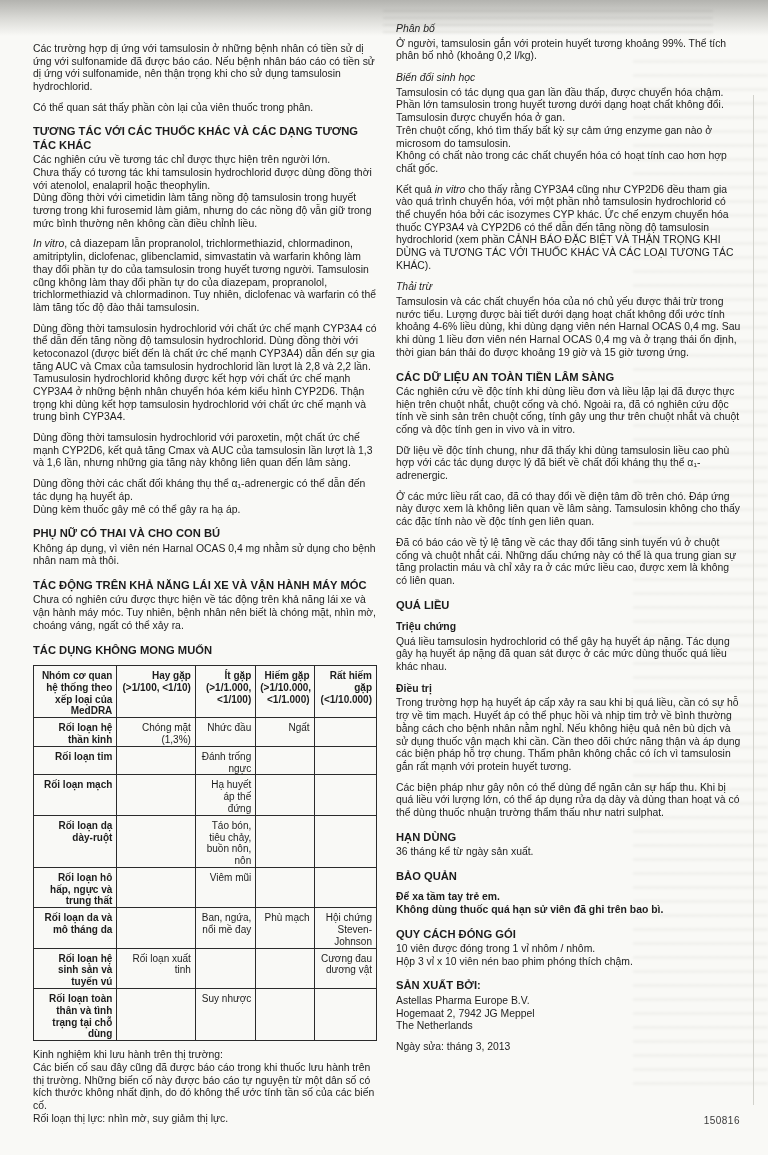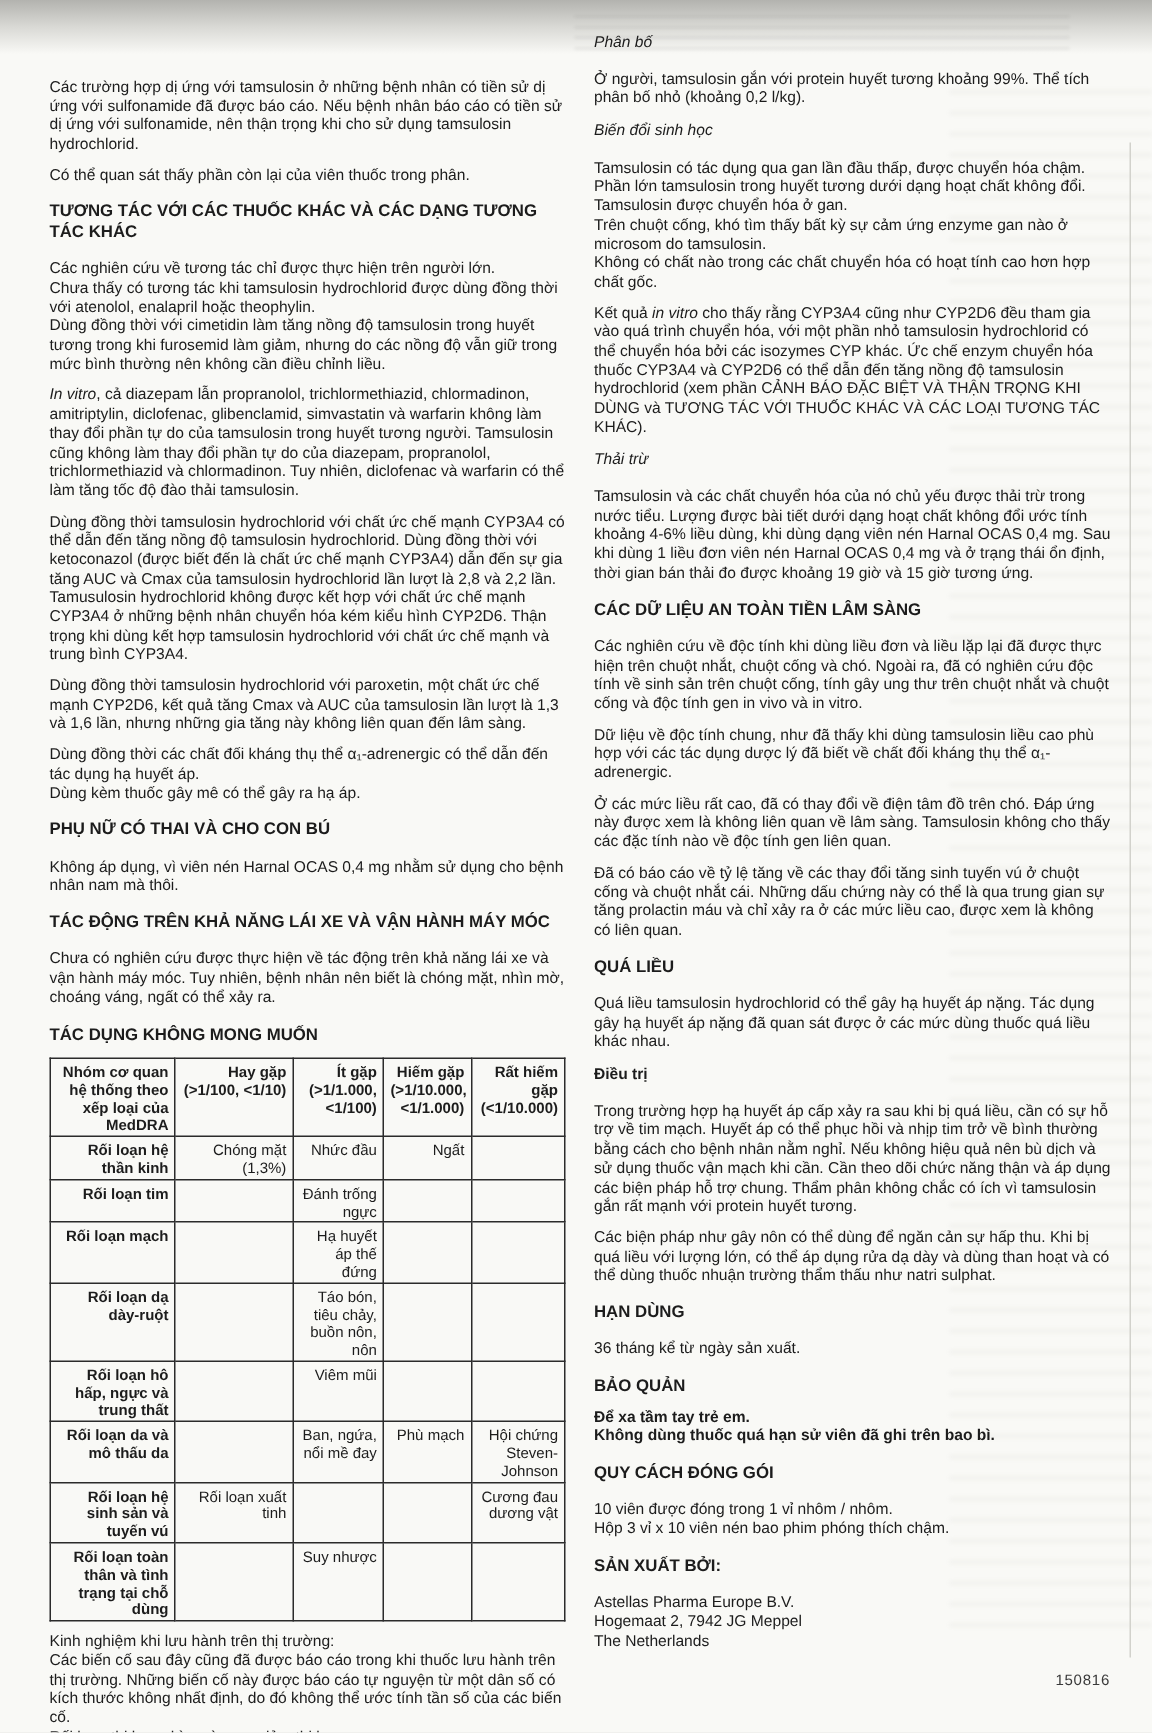--- a/index.html
+++ b/index.html
@@ -24,21 +24,21 @@
     filter:blur(1.3px);opacity:.5;
   }
   .edge-line{
     position:absolute;right:14px;top:95px;height:1010px;width:1px;
     background:#d2d2cc;
   }
   .col{position:absolute;font-size:10.4px;line-height:1.22;}
   .col-left{left:33px;top:41px;width:344px;}
   .col-right{left:396px;top:14px;width:346px;}
   .para{margin:8px 0 0;white-space:pre-line;}
-  .first{margin-top:12px;}
+  .first{margin-top:2px;}
   .sec{font-size:11.2px;font-weight:bold;margin:11px 0 2px;line-height:1.2;white-space:pre-line;}
   .sub-ital{font-style:italic;margin:9px 0 1px;white-space:pre-line;}
   .sub-bold{font-weight:bold;margin:9px 0 1px;white-space:pre-line;}
   .bold{font-weight:bold;}
   i{font-style:italic;}
   table.adv{
     border-collapse:collapse;width:100%;margin-top:8px;
     font-size:10px;line-height:1.18;table-layout:fixed;
   }
   table.adv th,table.adv td{
@@ -136,21 +136,21 @@
           <td></td>
         </tr>
         <tr>
           <td class="rowhead">Rối loạn hô hấp, ngực và trung thất</td>
           <td></td>
           <td>Viêm mũi</td>
           <td></td>
           <td></td>
         </tr>
         <tr>
-          <td class="rowhead">Rối loạn da và mô thấu da</td>
+          <td class="rowhead">Rối loạn da và mô tháng da</td>
           <td></td>
           <td>Ban, ngứa, nổi mề đay</td>
           <td>Phù mạch</td>
           <td>Hội chứng Steven-Johnson</td>
         </tr>
         <tr>
           <td class="rowhead">Rối loạn hệ sinh sản và tuyến vú</td>
           <td>Rối loạn xuất tinh</td>
           <td></td>
           <td></td>
@@ -186,20 +186,21 @@
     <p class="sub-ital">Thải trừ</p>
     <p class="para first">Tamsulosin và các chất chuyển hóa của nó chủ yếu được thải trừ trong nước tiểu. Lượng được bài tiết dưới dạng hoạt chất không đổi ước tính khoảng 4-6% liều dùng, khi dùng dạng viên nén Harnal OCAS 0,4 mg. Sau khi dùng 1 liều đơn viên nén Harnal OCAS 0,4 mg và ở trạng thái ổn định, thời gian bán thải đo được khoảng 19 giờ và 15 giờ tương ứng.</p>
 
     <p class="sec">CÁC DỮ LIỆU AN TOÀN TIỀN LÂM SÀNG</p>
     <p class="para first">Các nghiên cứu về độc tính khi dùng liều đơn và liều lặp lại đã được thực hiện trên chuột nhắt, chuột cống và chó. Ngoài ra, đã có nghiên cứu độc tính về sinh sản trên chuột cống, tính gây ung thư trên chuột nhắt và chuột cống và độc tính gen in vivo và in vitro.</p>
     <p class="para">Dữ liệu về độc tính chung, như đã thấy khi dùng tamsulosin liều cao phù hợp với các tác dụng dược lý đã biết về chất đối kháng thụ thể α₁-adrenergic.</p>
     <p class="para">Ở các mức liều rất cao, đã có thay đổi về điện tâm đồ trên chó. Đáp ứng này được xem là không liên quan về lâm sàng. Tamsulosin không cho thấy các đặc tính nào về độc tính gen liên quan.</p>
     <p class="para">Đã có báo cáo về tỷ lệ tăng về các thay đổi tăng sinh tuyến vú ở chuột cống và chuột nhắt cái. Những dấu chứng này có thể là qua trung gian sự tăng prolactin máu và chỉ xảy ra ở các mức liều cao, được xem là không có liên quan.</p>
 
     <p class="sec">QUÁ LIỀU</p>
+    <p class="sub-bold">Triệu chứng</p>
     <p class="para first">Quá liều tamsulosin hydrochlorid có thể gây hạ huyết áp nặng. Tác dụng gây hạ huyết áp nặng đã quan sát được ở các mức dùng thuốc quá liều khác nhau.</p>
     <p class="sub-bold">Điều trị</p>
     <p class="para first">Trong trường hợp hạ huyết áp cấp xảy ra sau khi bị quá liều, cần có sự hỗ trợ về tim mạch. Huyết áp có thể phục hồi và nhịp tim trở về bình thường bằng cách cho bệnh nhân nằm nghỉ. Nếu không hiệu quả nên bù dịch và sử dụng thuốc vận mạch khi cần. Cần theo dõi chức năng thận và áp dụng các biện pháp hỗ trợ chung. Thẩm phân không chắc có ích vì tamsulosin gắn rất mạnh với protein huyết tương.</p>
     <p class="para">Các biện pháp như gây nôn có thể dùng để ngăn cản sự hấp thu. Khi bị quá liều với lượng lớn, có thể áp dụng rửa dạ dày và dùng than hoạt và có thể dùng thuốc nhuận trường thẩm thấu như natri sulphat.</p>
 
     <p class="sec">HẠN DÙNG</p>
     <p class="para first">36 tháng kể từ ngày sản xuất.</p>
 
     <p class="sec">BẢO QUẢN</p>
 
@@ -208,16 +209,17 @@
 
     <p class="sec">QUY CÁCH ĐÓNG GÓI</p>
     <p class="para first">10 viên được đóng trong 1 vỉ nhôm / nhôm.
 Hộp 3 vỉ x 10 viên nén bao phim phóng thích chậm.</p>
 
     <p class="sec">SẢN XUẤT BỞI:</p>
     <p class="para first">Astellas Pharma Europe B.V.
 Hogemaat 2, 7942 JG Meppel
 The Netherlands</p>
 
+    <p class="para">Ngày sửa: tháng 3, 2013</p>
   </div>
 
   <div class="code">150816</div>
 </div>
 
 </body></html>

